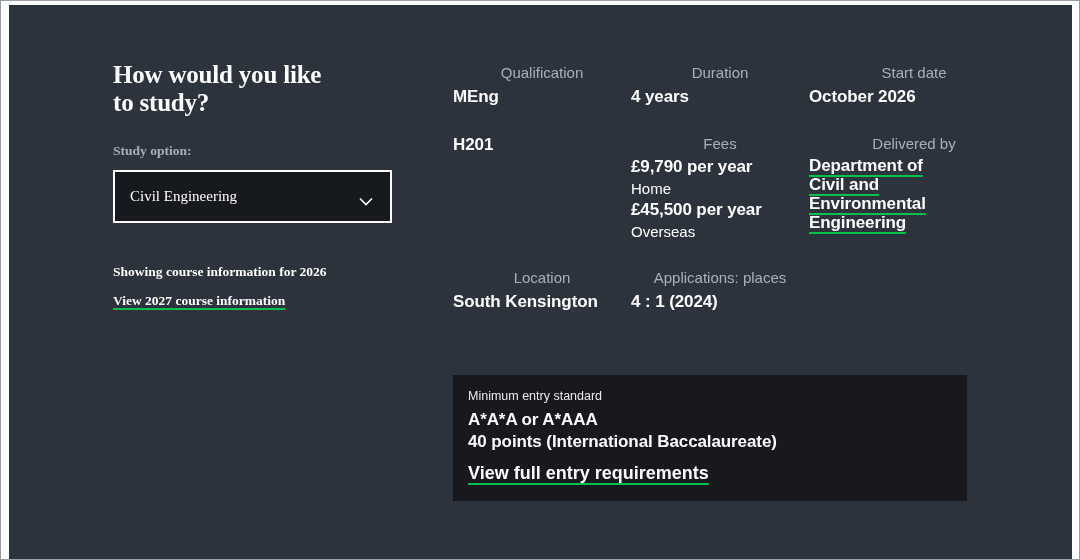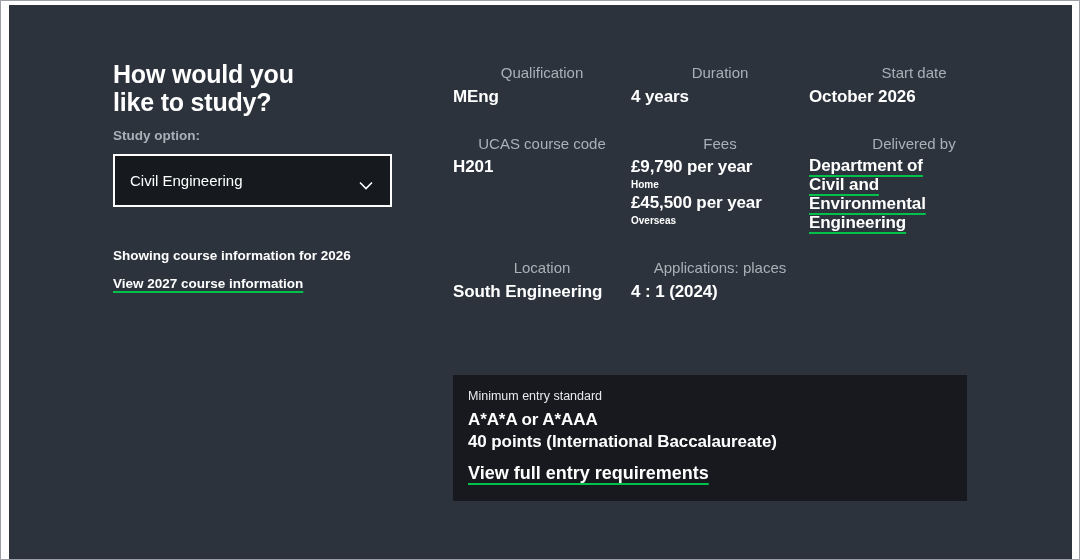--- a/index.html
+++ b/index.html
@@ -24,31 +24,32 @@
     background: #2d333c;
   }
 
   
   .left-block {
     position: absolute;
     left: 104px;
     top: 56px;
     width: 300px;
     color: #ffffff;
+    font-family: Liberation Serif, serif;
   }
   .heading {
     width: 210px;
     font-size: 25px;
     line-height: 1.1;
     font-weight: 800;
     letter-spacing: -0.2px;
     color: #ffffff;
   }
   .study-option-label {
-    margin-top: 12px;
+    margin-top: 27px;
     font-size: 13.5px;
     font-weight: 600;
     color: #a9b0b8;
   }
   .select-box {
     margin-top: 11px;
     width: 279px;
     height: 53px;
     background: #16191e;
     border: 2px solid #ffffff;
@@ -105,22 +106,22 @@
     text-align: center;
   }
   .cell .value {
     font-size: 17px;
     font-weight: 800;
     color: #ffffff;
     line-height: 1.3;
     letter-spacing: -0.1px;
   }
   .cell .fee-note {
-    font-size: 10px;
-    font-weight: 700;
+    font-size: 15px;
+    font-weight: 400;
     color: #ffffff;
     line-height: 1.4;
   }
   .dept-link {
     display: inline-block;
     max-width: 142px;
     font-size: 17px;
     font-weight: 800;
     color: #ffffff;
     line-height: 1.12;
@@ -200,41 +201,40 @@
         <div class="label">Duration</div>
         <div class="value">4 years</div>
       </div>
 
       <div class="cell">
         <div class="label">Start date</div>
         <div class="value">October 2026</div>
       </div>
 
       <div class="cell">
-        <div class="label">UCAS course code</div>
         <div class="value">H201</div>
       </div>
 
 
       <div class="cell">
         <div class="label">Fees</div>
         <div class="value">£9,790 per year</div>
         <div class="fee-note">Home</div>
         <div class="value">£45,500 per year</div>
         <div class="fee-note">Overseas</div>
       </div>
 
       <div class="cell">
         <div class="label">Delivered by</div>
         <a class="dept-link">Department of Civil and Environmental Engineering</a>
       </div>
 
       <div class="cell">
         <div class="label">Location</div>
-        <div class="value">South Engineering</div>
+        <div class="value">South Kensington</div>
       </div>
 
       <div class="cell">
         <div class="label">Applications: places</div>
         <div class="value">4 : 1 (2024)</div>
       </div>
 
     </div>
 
     <div class="entry-box">

